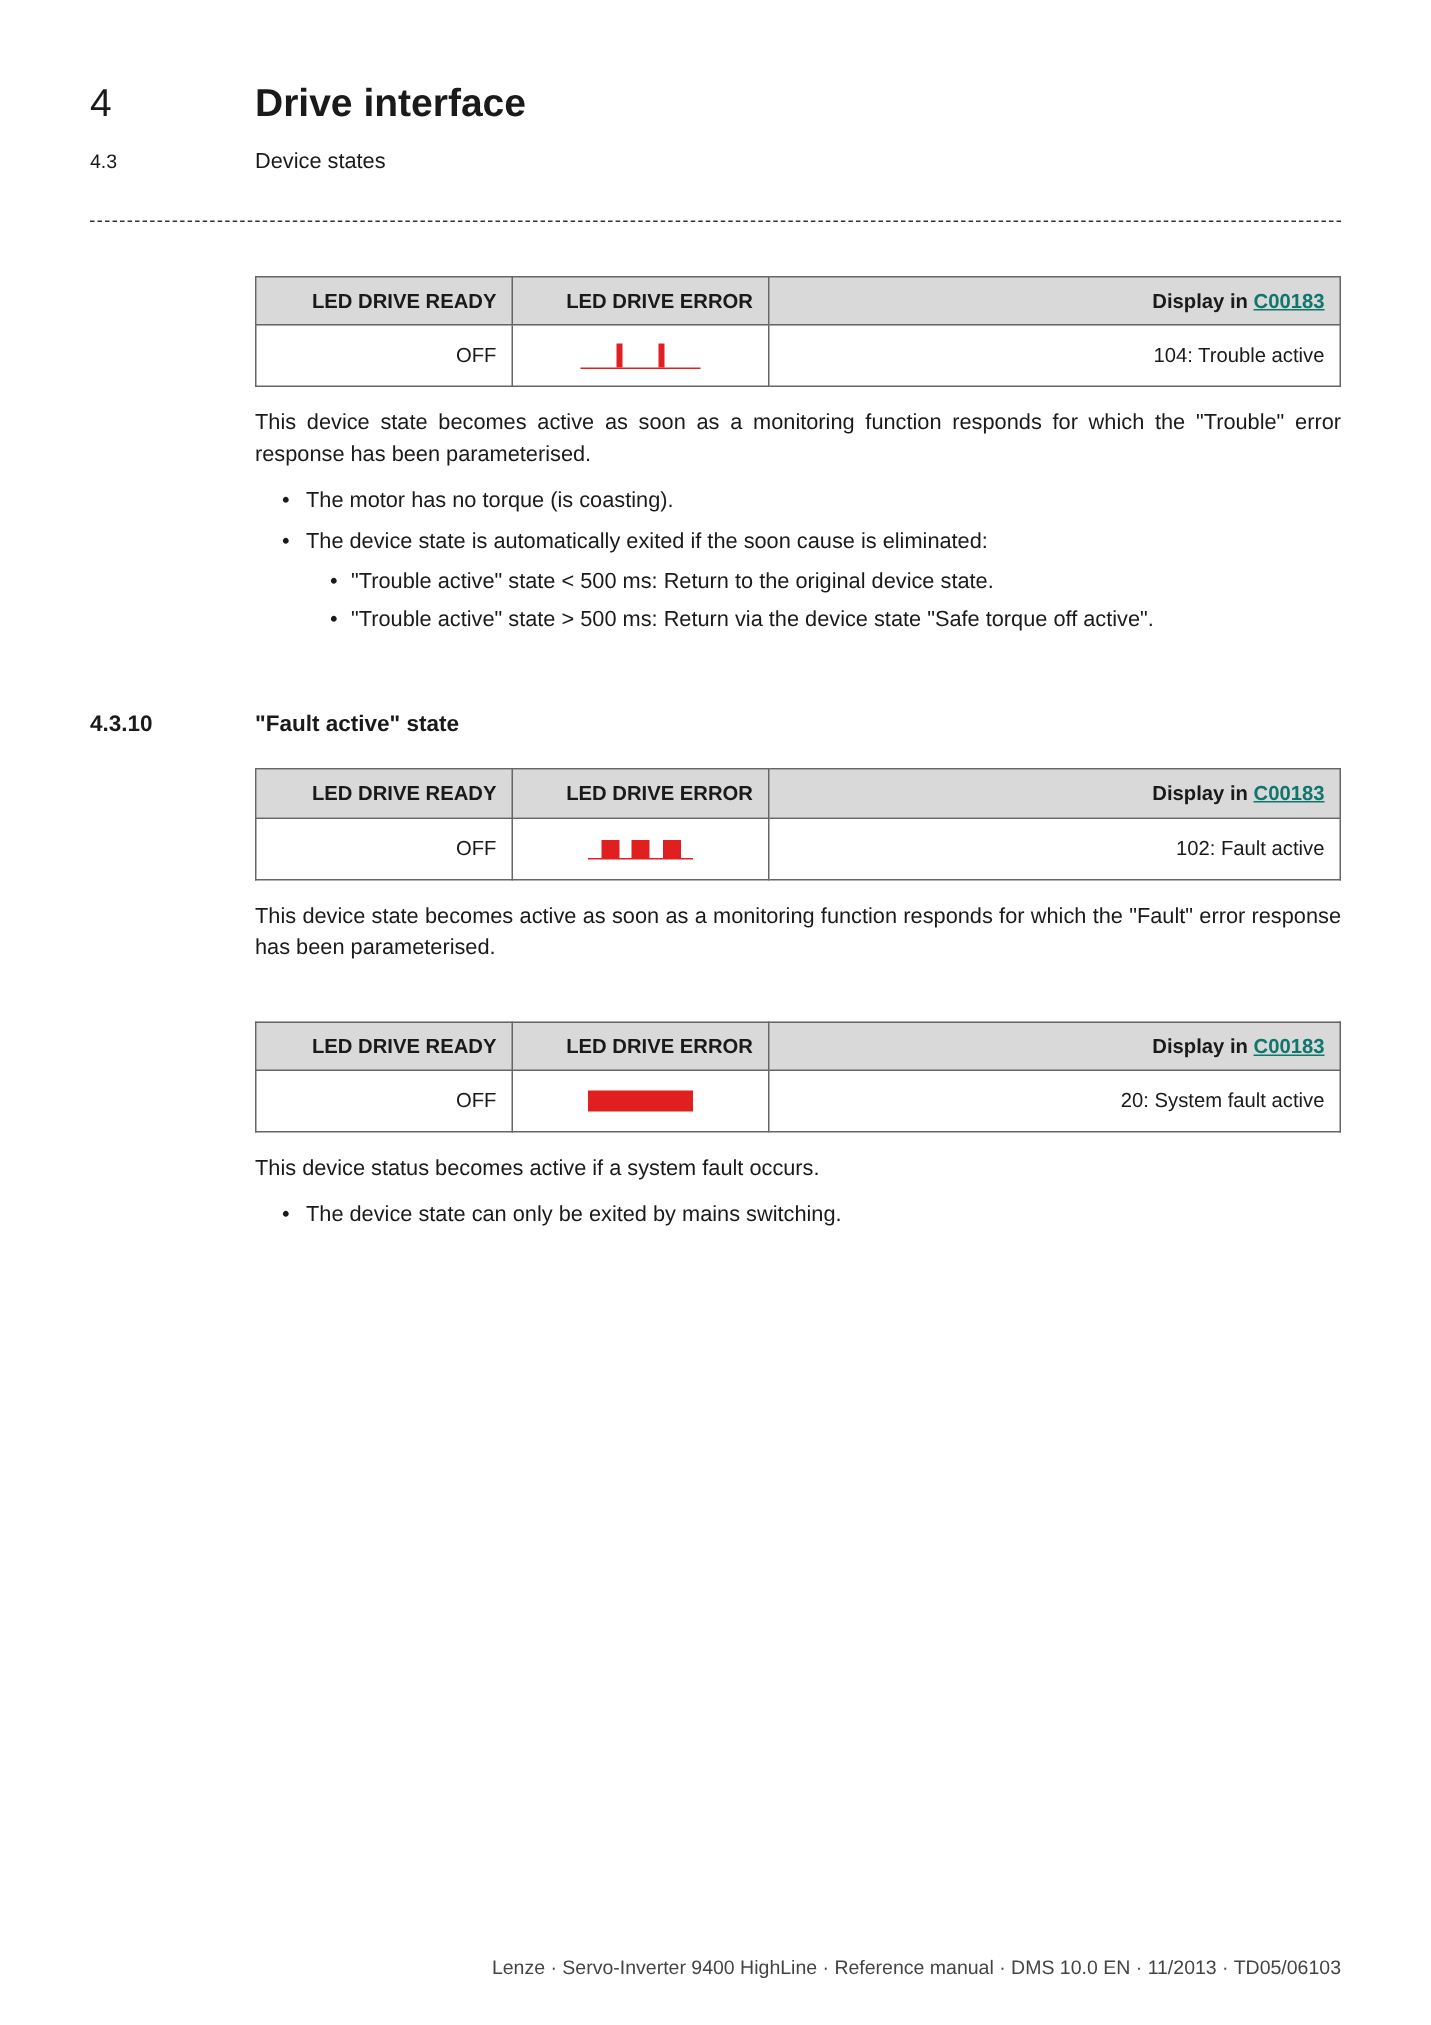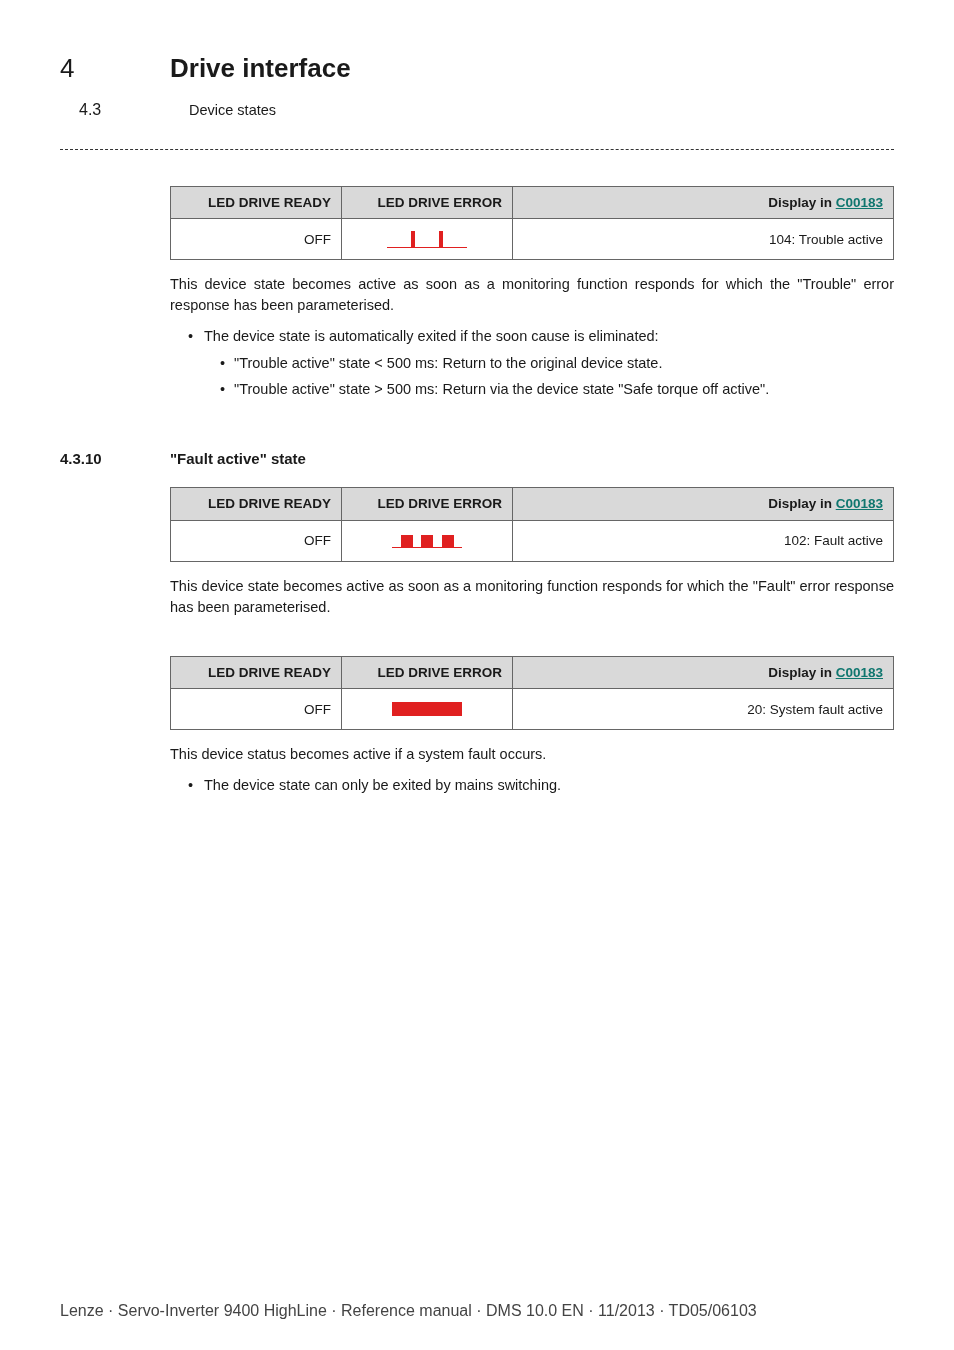--- a/index.html
+++ b/index.html
@@ -33,23 +33,22 @@
     font-size: 26px;
     font-weight: 700;
     text-align: right;
   }
   .subheader-row {
     display: flex;
     align-items: baseline;
     margin-bottom: 6px;
   }
   .sub-num {
-    font-size: 16px;
+    font-size: 13px;
     width: 110px;
-    margin-left: 19px;
   }
   .sub-title {
     font-size: 14.5px;
   }
   .dash-rule {
     border: none;
     border-top: 1px dashed #333;
     margin: 28px 0 36px 0;
   }
   .section-row {
@@ -127,22 +126,22 @@
     left: 0;
     top: 0;
   }
   .spacer { height: 28px; }
   .footer {
     position: absolute;
     bottom: 28px;
     left: 60px;
     right: 60px;
     display: flex;
-    justify-content: flex-start;
-    font-size: 16px;
+    justify-content: flex-end;
+    font-size: 13px;
     color: #444;
   }
   .led-trouble-bar {
     width: 4px;
     height: 16px;
     background: #e02020;
     display: inline-block;
   }
   .led-trouble-underline {
     border-bottom: 1px solid #e02020;
@@ -208,20 +207,21 @@
             <span class="led-trouble-bar"></span>
             <span class="led-trouble-bar"></span>
           </div>
         </td>
         <td>104: Trouble active</td>
       </tr>
     </tbody>
       </table>
     <p class="body">This device state becomes active as soon as a monitoring function responds for which the "Trouble" error response has been parameterised.</p>
     <ul class="lvl1">
+      <li><span>The motor has no torque (is coasting).</span></li>
       <li>
         <span>The device state is automatically exited if the soon cause is eliminated:</span>
         <ul class="lvl2">
           <li><span>"Trouble active" state &lt; 500 ms: Return to the original device state.</span></li>
           <li><span>"Trouble active" state &gt; 500 ms: Return via the device state "Safe torque off active".</span></li>
         </ul>
       </li>
     </ul>
   </div>
 

